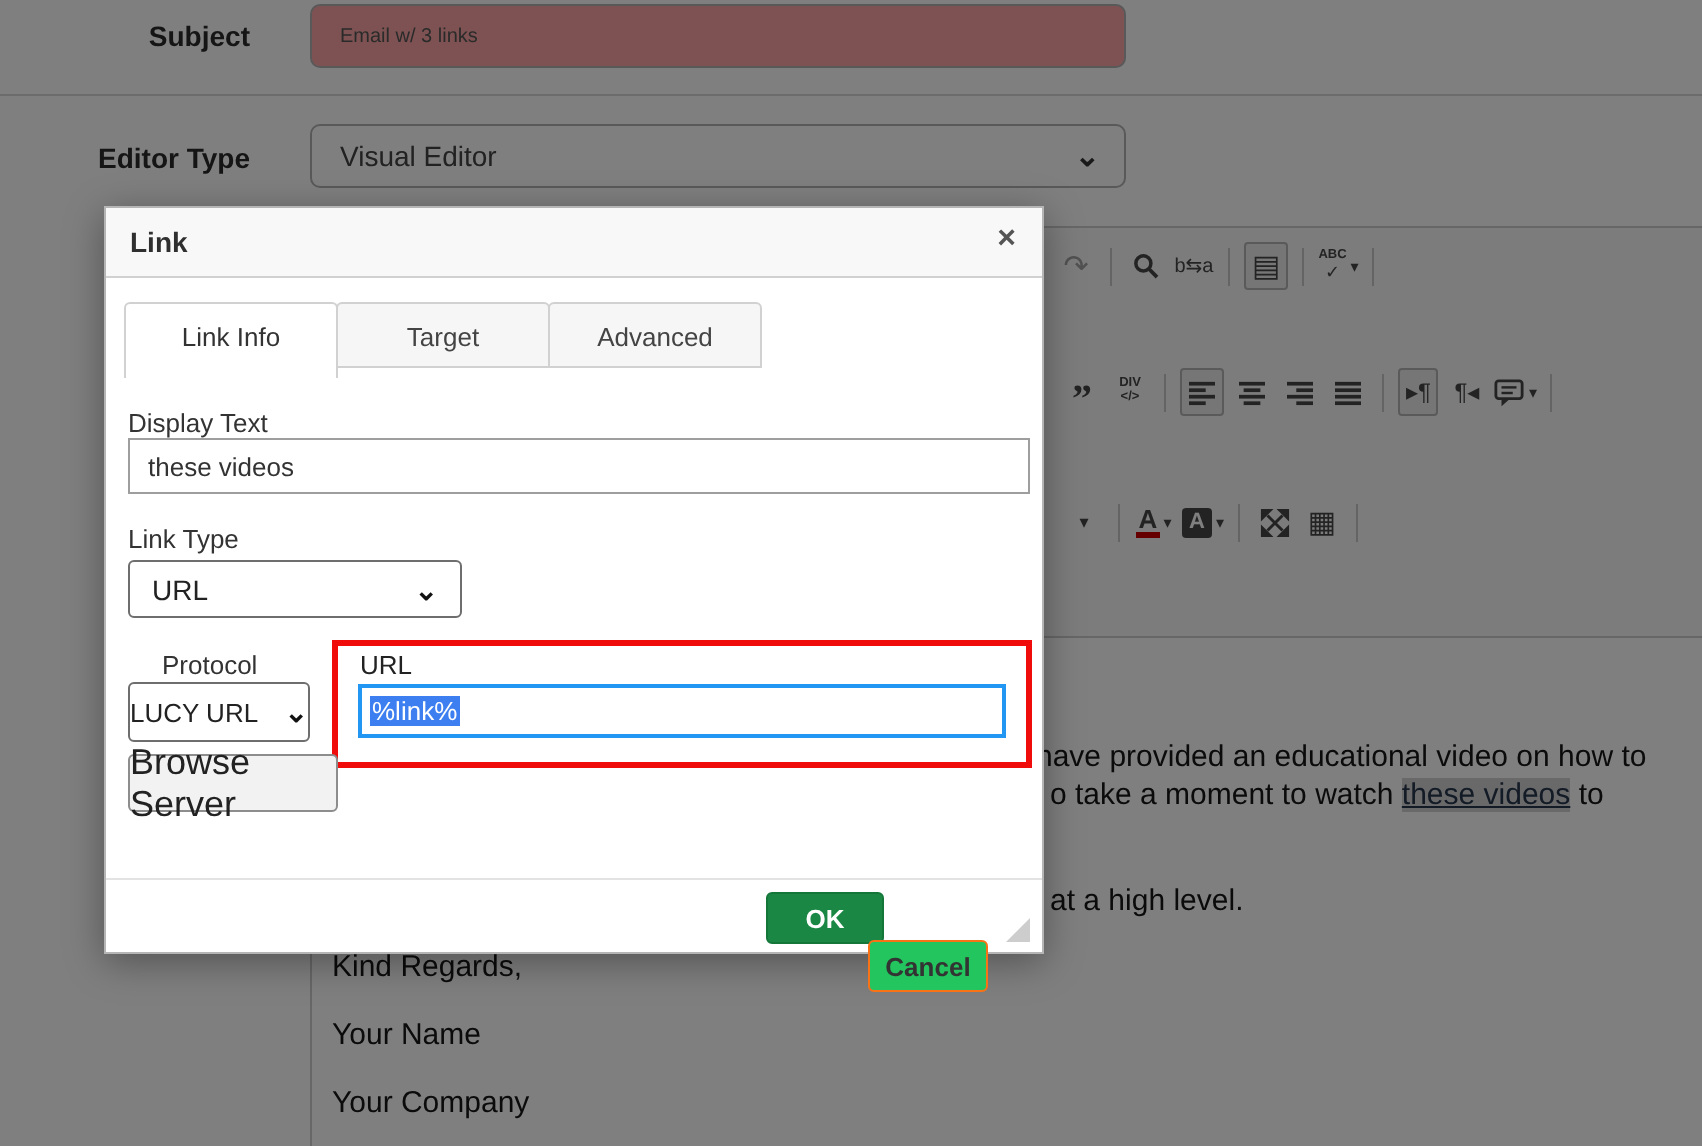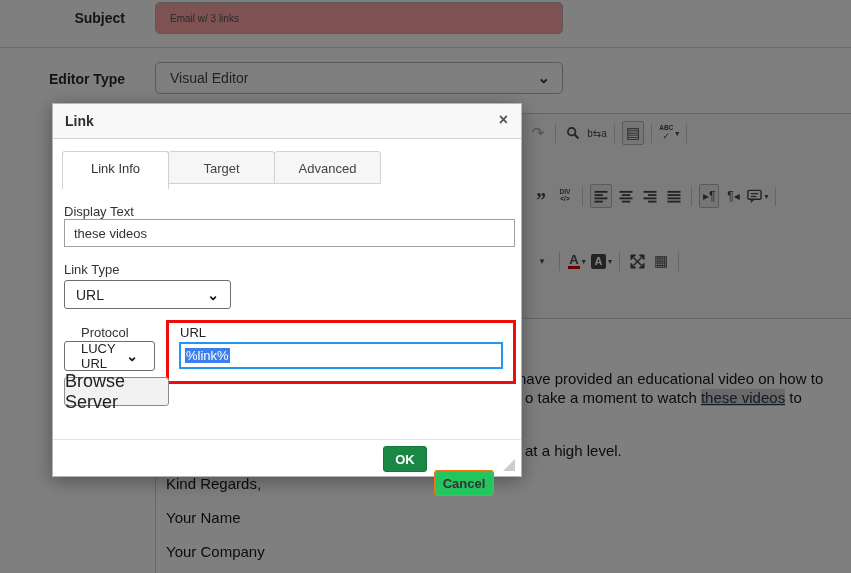--- a/index.html
+++ b/index.html
@@ -51,21 +51,21 @@
   .dlg-input { position:absolute; border:1px solid #9e9e9e; background:#fff; font-size:13px; color:#333; padding:0 9px; font-family:"Liberation Sans",sans-serif; }
   .dlg-select { position:absolute; border:1px solid #6e6e6e; border-radius:3px; background:#fff; display:flex; align-items:center; padding:0 11px; font-size:14px; color:#222; }
   .dlg-select .chev { margin-left:auto; font-size:14px; font-weight:bold; color:#111; }
   .browse-btn { position:absolute; left:11px; top:273px; width:105px; height:29px; background:#f2f2f2; border:1px solid #8d8d8d; border-radius:3px; font-size:18px; color:#222; display:flex; align-items:center; justify-content:center; cursor:pointer; }
   .url-wrap { position:absolute; left:113px; top:216px; width:350px; height:64px; border:3px solid #f10c0c; }
   .url-label { margin:2px 0 0 11px; font-size:13px; color:#222; }
   .url-input { margin:2px 10px 0 10px; height:27px; border:2px solid #2196f3; display:flex; align-items:center; padding:0 4px; }
   .url-selected { background:#3d7ff0; color:#fff; font-size:13px; padding:0 1px; }
   .dlg-footer { position:absolute; left:0; right:0; bottom:0; height:37px; background:#fff; border-top:1px solid #e3e3e3; }
   .btn { position:absolute; top:6px; height:26px; border-radius:3px; font-size:13px; font-weight:bold; display:flex; align-items:center; justify-content:center; cursor:pointer; }
-  .btn-ok { left:330px; width:44px; background:#1b8745; border:1px solid #15763a; color:#fff; }
+  .btn-ok { left:330px; width:59px; background:#1b8745; border:1px solid #15763a; color:#fff; }
   .btn-cancel { left:381px; width:60px; background:#22c55e; border:1px solid #f97316; color:#333;margin-top:24px; }
   .resize-handle { position:absolute; right:6px; bottom:5px; width:0; height:0; border-left:12px solid transparent; border-bottom:12px solid #cdcdcd; }
   svg { display:block; }
 </style>
 </head>
 <body>
 
 <div class="stage">
 
   <div class="page">
@@ -229,21 +229,21 @@
     <div class="dlg-label" style="left:11px; top:100px;text-align:center;">Display Text</div>
     <input class="dlg-input" style="left: 11px; top: 115px; width: 451px; height: 28px;" value="these videos">
 
     <div class="dlg-label" style="left:11px; top:158px;">Link Type</div>
     <div class="dlg-select" style="left:11px; top:176px; width:167px; height:29px;">
       <span>URL</span>
       <span class="chev">⌄</span>
     </div>
 
     <div class="dlg-label" style="left:28px; top:221px;">Protocol</div>
-    <div class="dlg-select" style="left:11px; top:237px; width:91px; height:30px; padding:0 16px; font-size:13px;">
+    <div class="dlg-select" style="left:11px; top:237px; width:91px; height:30px; padding:0 0; font-size:13px;">
       <span>LUCY URL</span>
       <span class="chev">⌄</span>
     </div>
 
     <div class="url-wrap">
       <div class="url-label">URL</div>
       <div class="url-input">
         <span class="url-selected">%link%</span>
       </div>
     </div>

